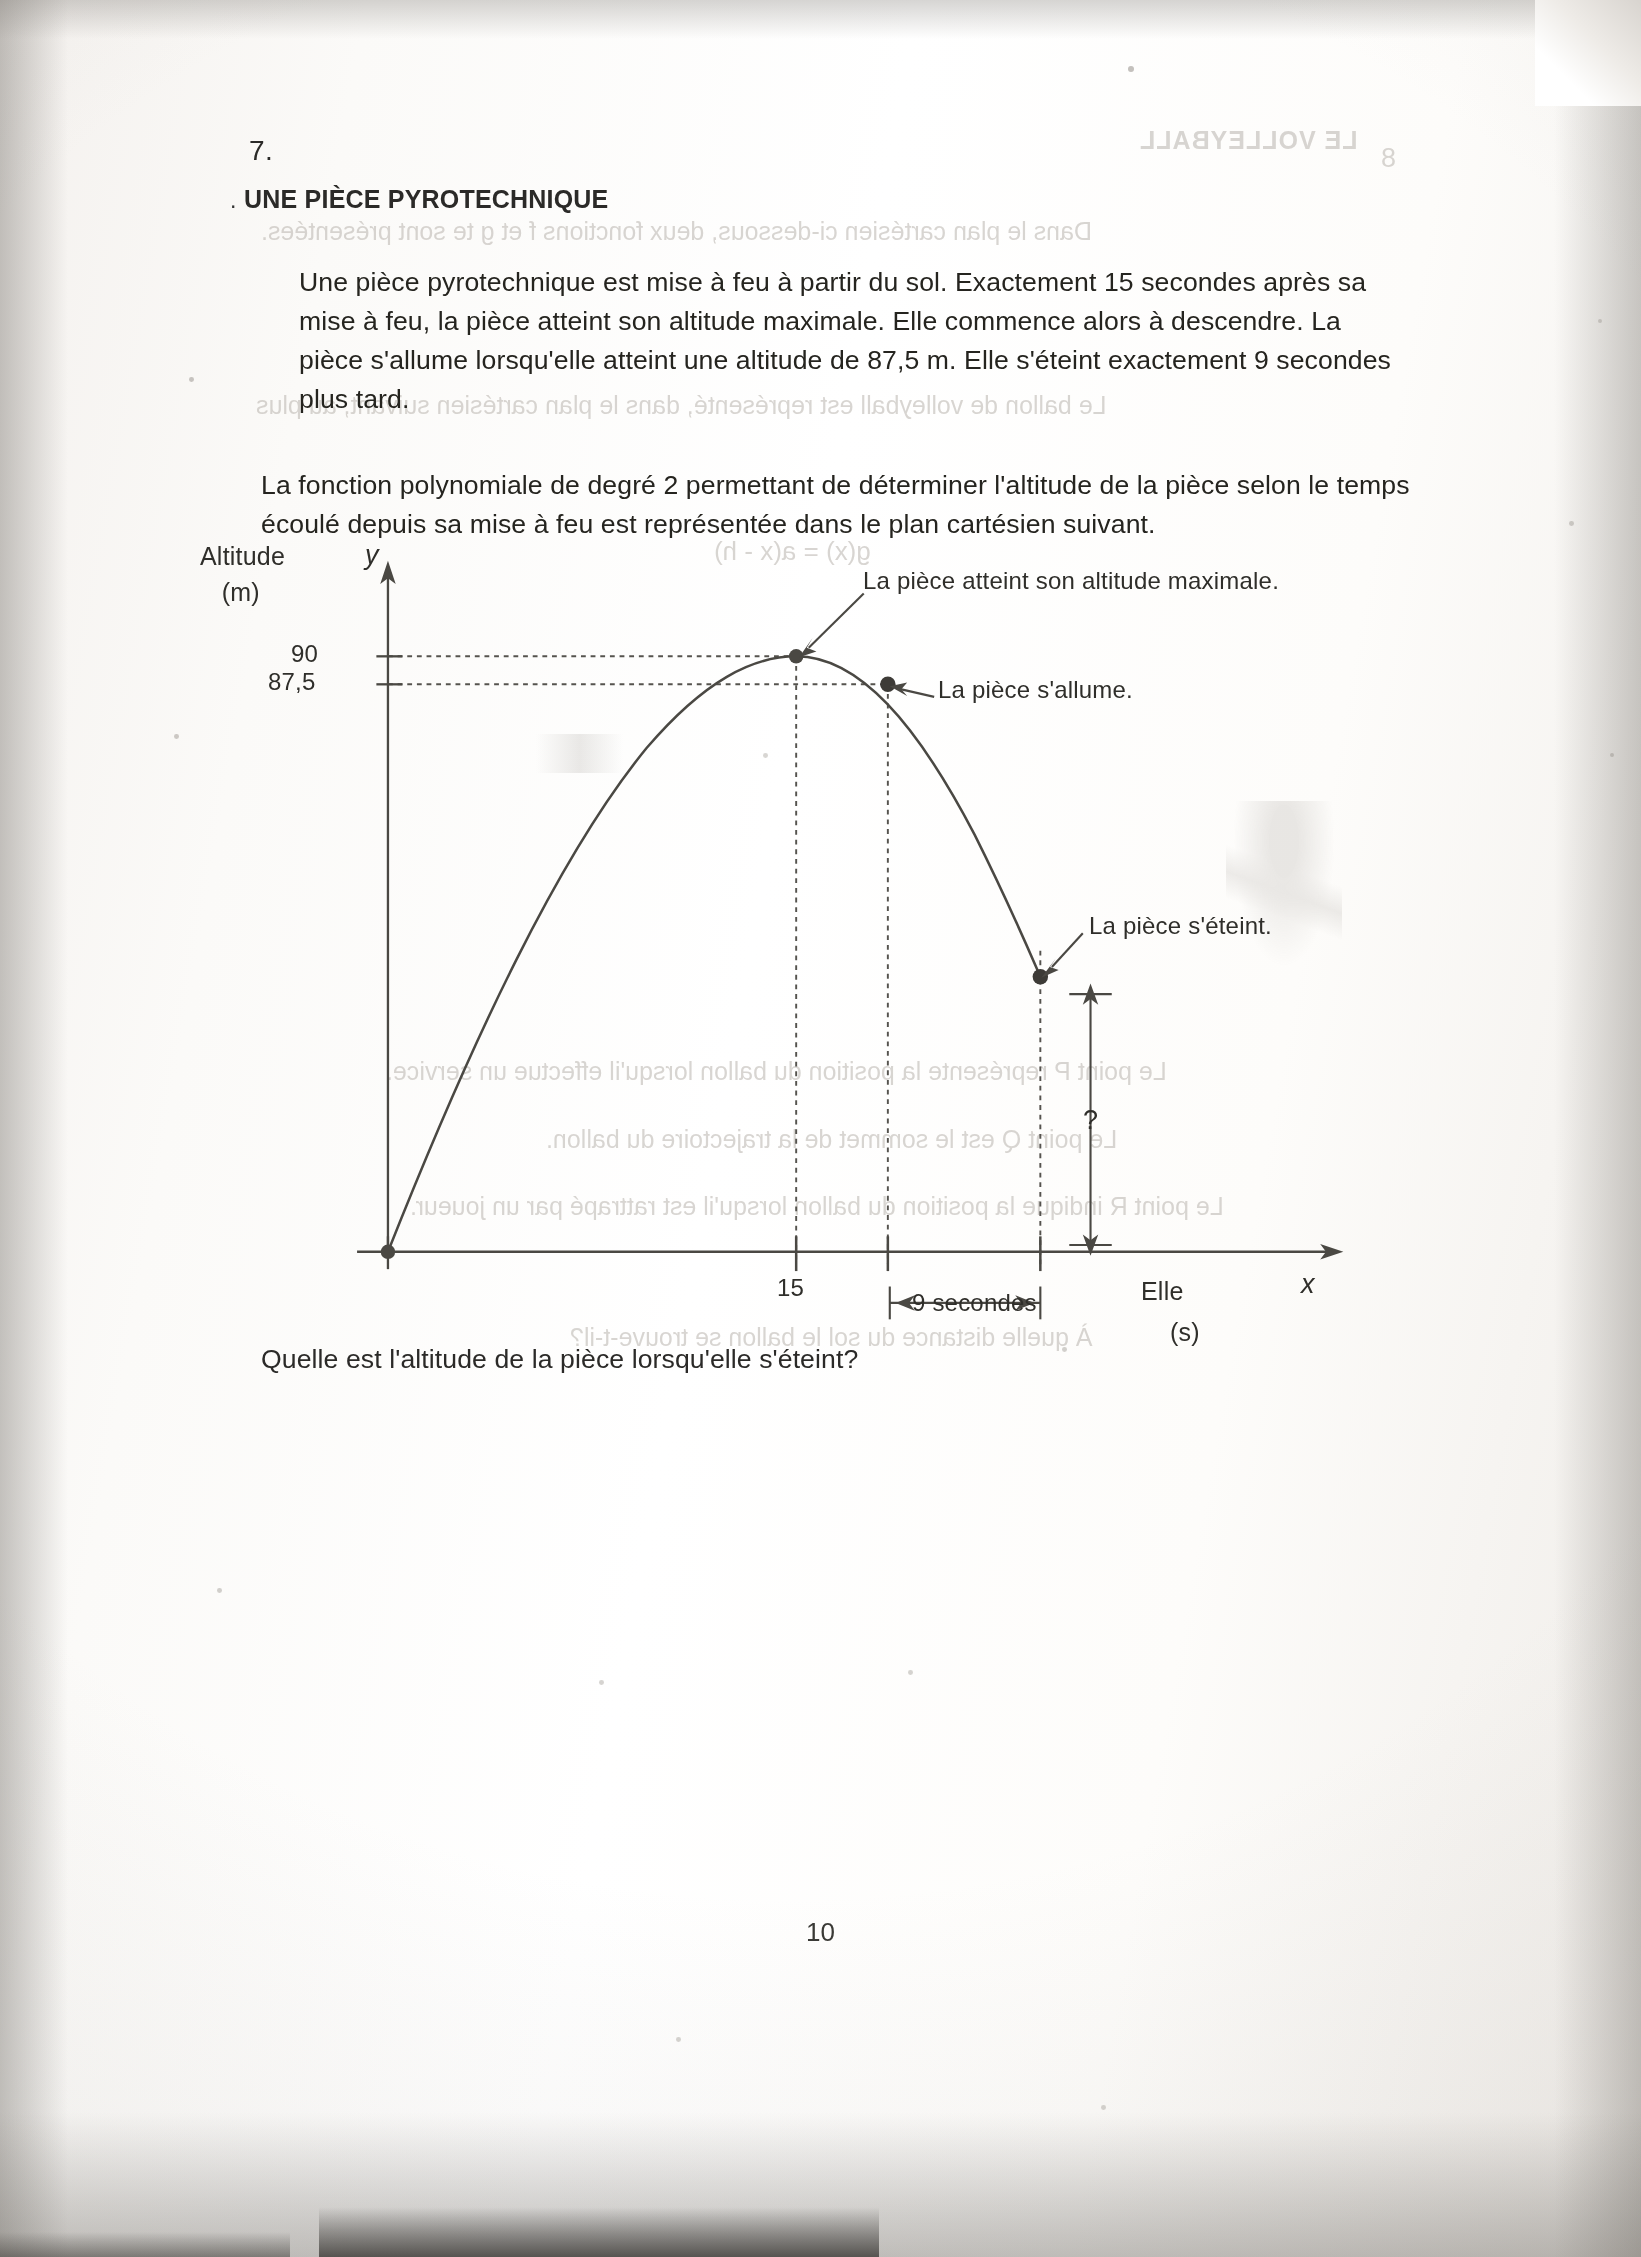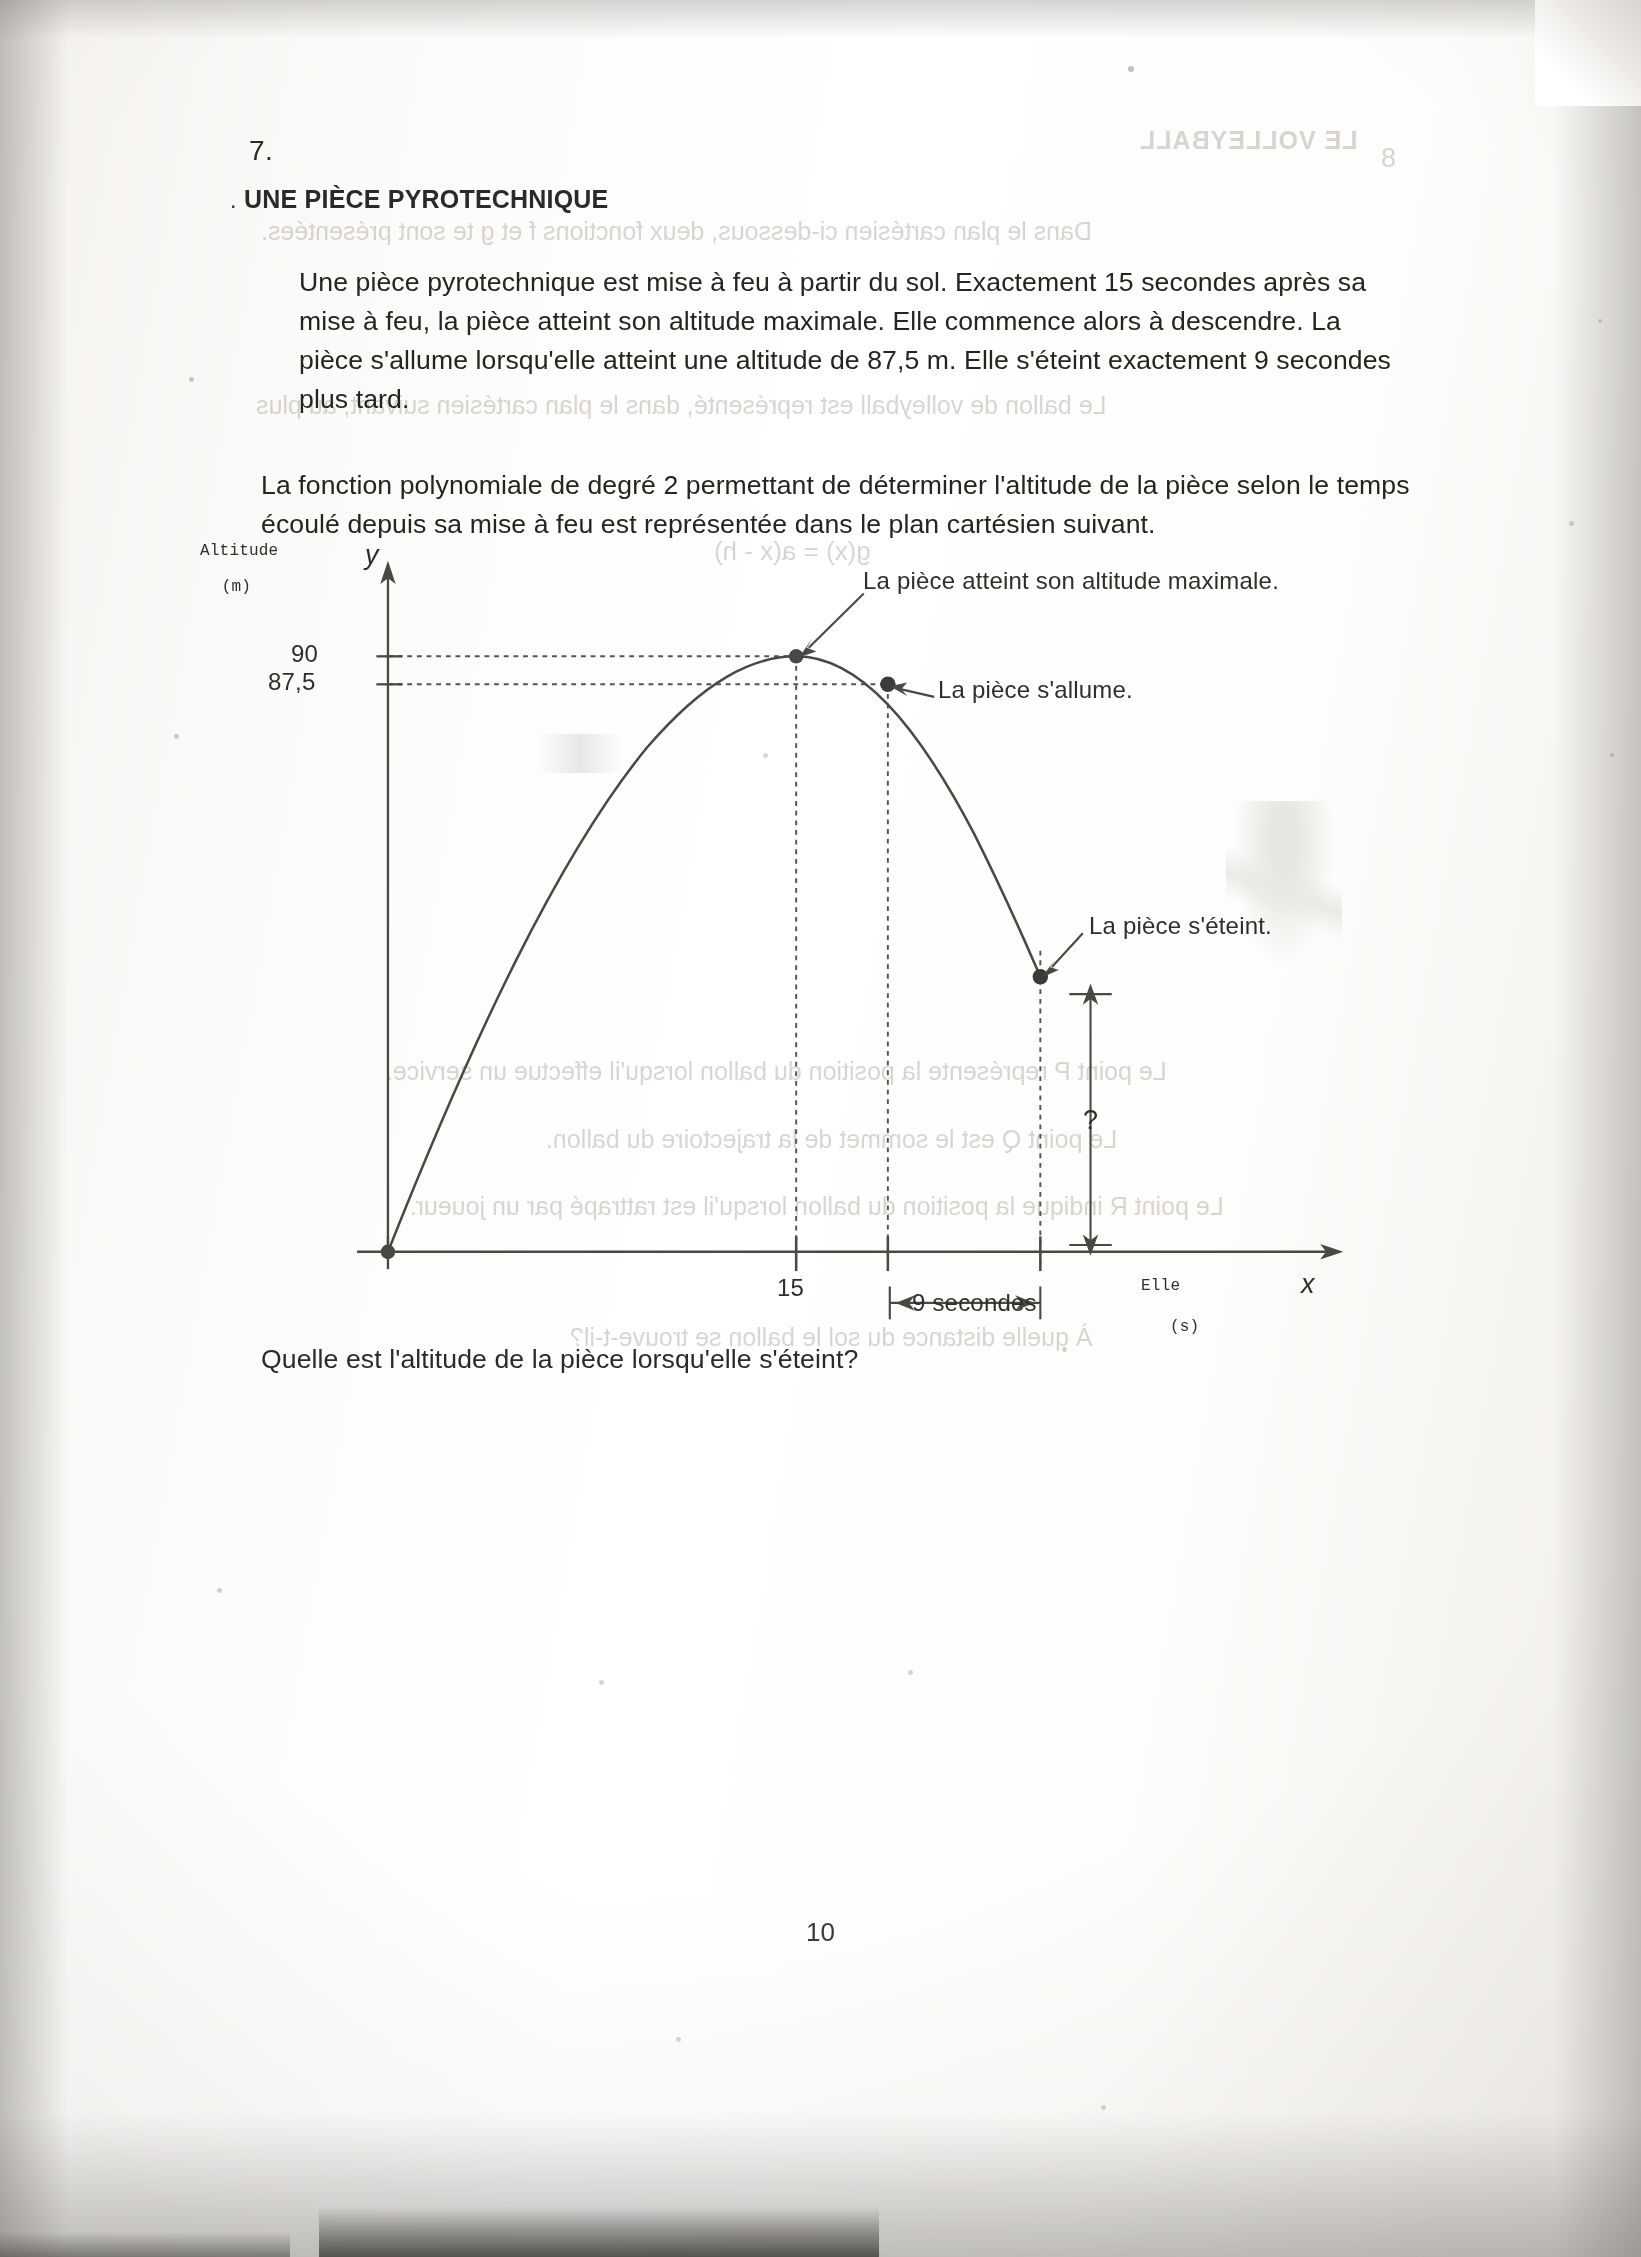--- a/index.html
+++ b/index.html
@@ -147,21 +147,21 @@
   }
   .graph svg { display: block; overflow: visible; }
 
   .g-label {
     position: absolute;
     font-size: 24px;
     color: #2f2e2a;
     white-space: nowrap;
     letter-spacing: 0.2px;
   }
-  .axis-name { font-size: 16px; font-family: Liberation Mono, monospace; }
+  .axis-name { font-size: 25px; }
   .axis-var {
     font-style: italic;
     font-size: 27px;
   }
 </style>
 </head>
 <body>
 
 <div class="page">
 

